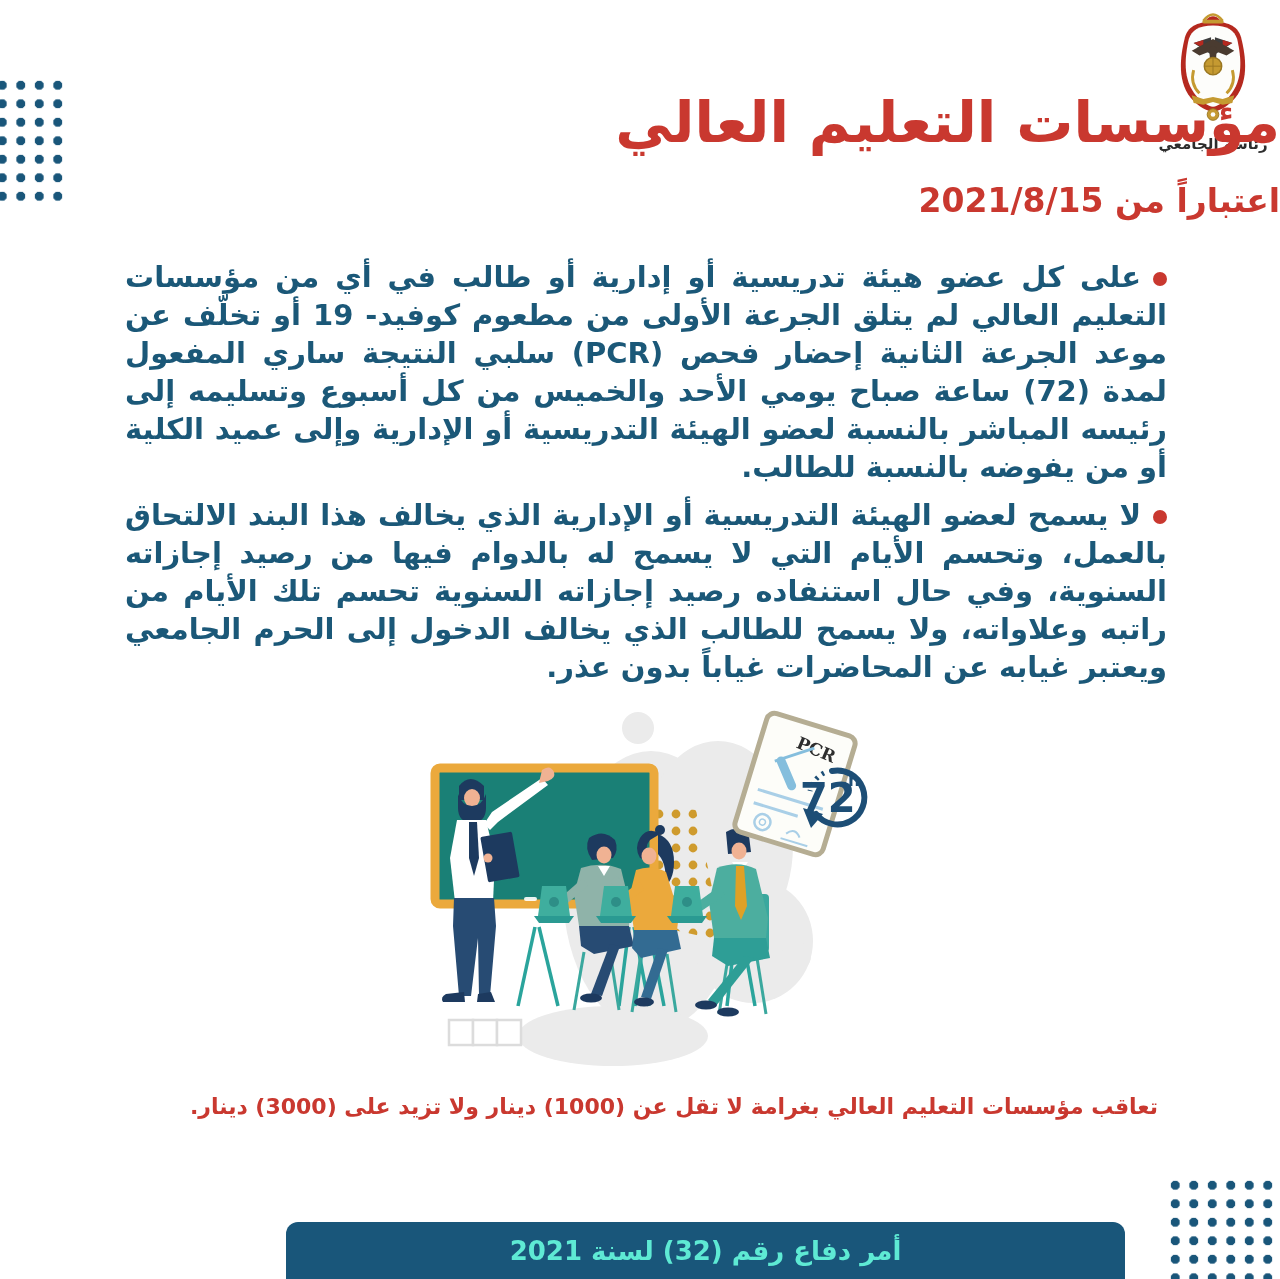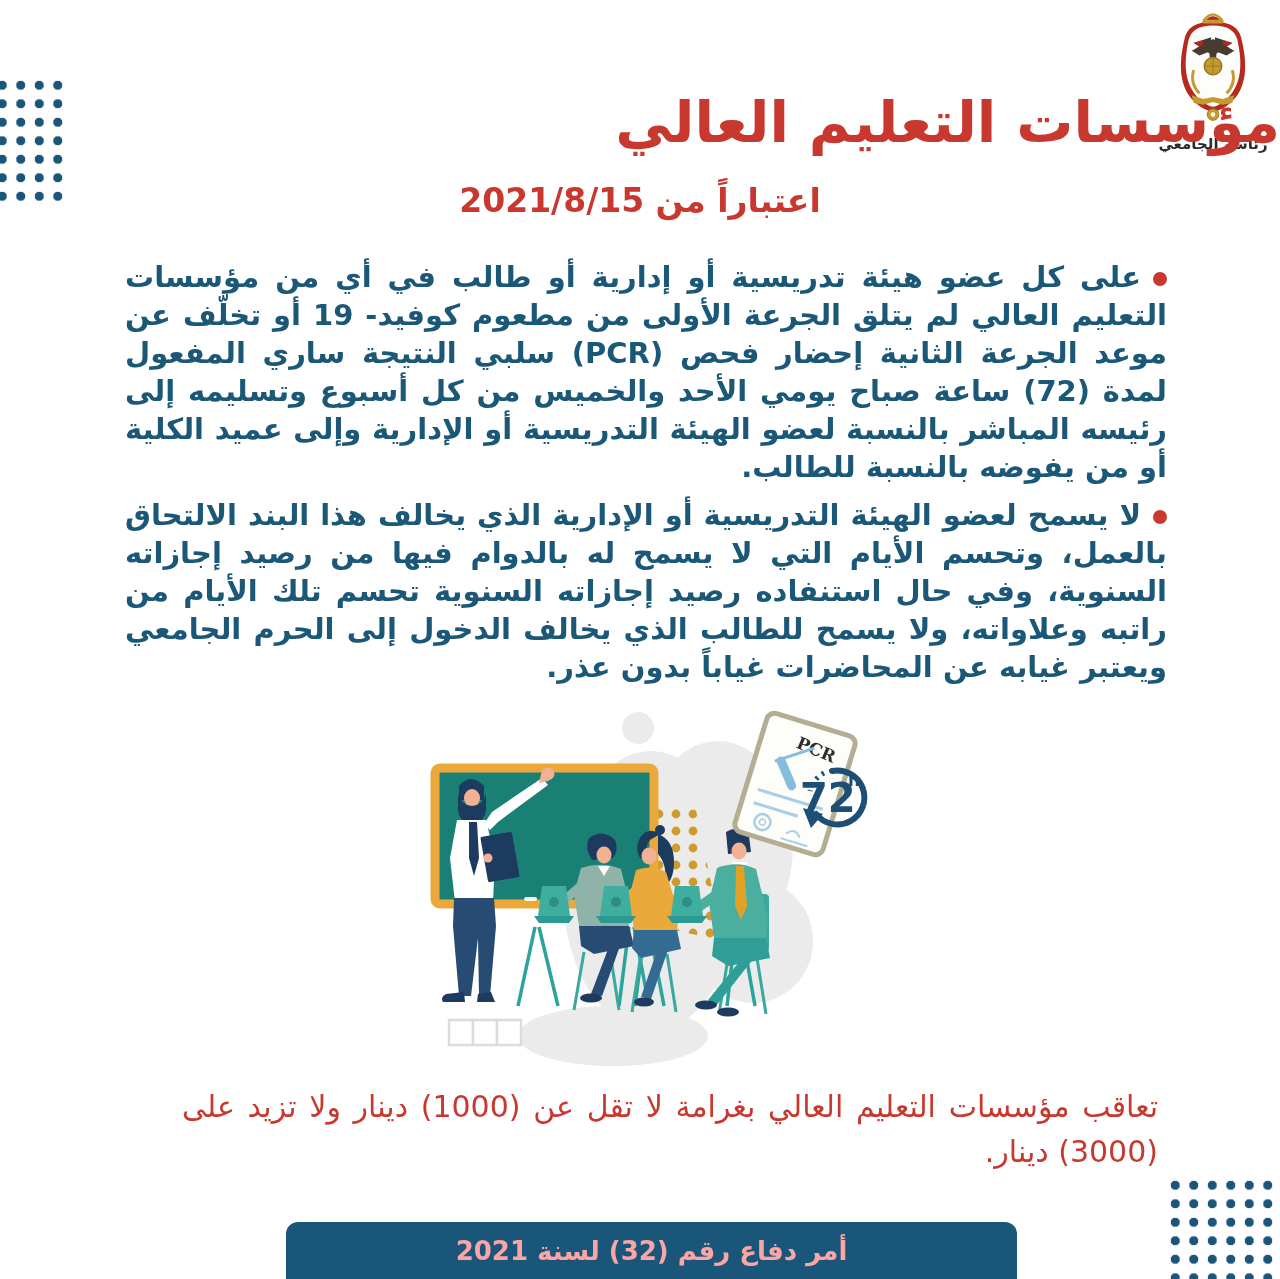--- a/index.html
+++ b/index.html
@@ -18,47 +18,47 @@
 
   
   .logo{position:absolute;left:1154px;top:12px;width:118px;text-align:center;}
   .logo-caption{font-size:15px;font-weight:bold;color:#2d2d2d;margin-top:1px;direction:rtl;letter-spacing:-0.5px;}
 
   .title{
     position:absolute;top:88px;left:0;right:0;margin:0;direction:rtl;
     font-size:57px;font-weight:bold;color:#c9382f;line-height:1.2;
   }
   .subtitle{
-    position:absolute;top:181px;left:0;right:0;text-align:center;direction:rtl;
+    position:absolute;top:181px;left:0;right:0;text-align:right;direction:rtl;
     font-size:33px;font-weight:bold;color:#c9382f;
   }
 
   .content{
     position:absolute;top:258px;left:113px;width:1054px;
     direction:rtl;text-align:justify;
     color:#1b5878;font-size:29px;font-weight:bold;line-height:38px;
   }
   .bullet-item{margin:0 0 10px 12px;}
   .bullet-dot{
     display:inline-block;width:14px;height:14px;border-radius:50%;
     background:#c9382f;margin-left:12px;vertical-align:middle;
   }
 
   .illustration{position:absolute;left:398px;top:706px;width:500px;height:364px;}
 
   .penalty{
     position:absolute;top:1084px;right:122px;width:976px;
     direction:rtl;text-align:justify;
-    color:#c9382f;font-size:30px;font-weight:normal;line-height:45px;
+    color:#c9382f;font-size:22px;font-weight:bold;line-height:45px;
   }
 
   .banner{
-    position:absolute;left:286px;top:1222px;width:731px;height:57px;
+    position:absolute;left:286px;top:1222px;width:839px;height:57px;
     background:#19567a;border-radius:12px 12px 0 0;
-    color:#fca5a5;font-size:26px;font-weight:bold;
+    color:#5eead4;font-size:26px;font-weight:bold;
     display:flex;align-items:center;justify-content:center;direction:rtl;
   }
 </style>
 </head>
 <body>
 
 <div class="poster">
 
   <div class="dots dots-tl"></div>
   <div class="dots dots-br"></div>

